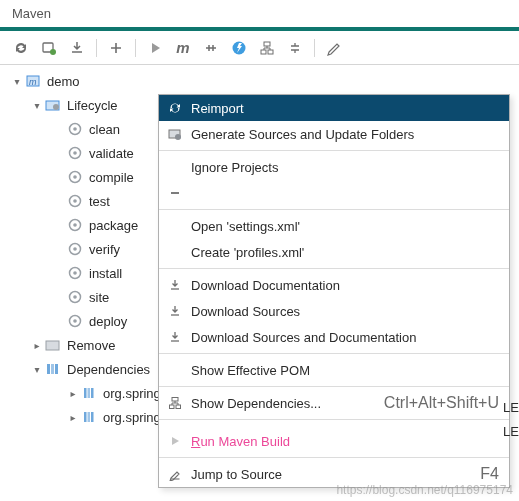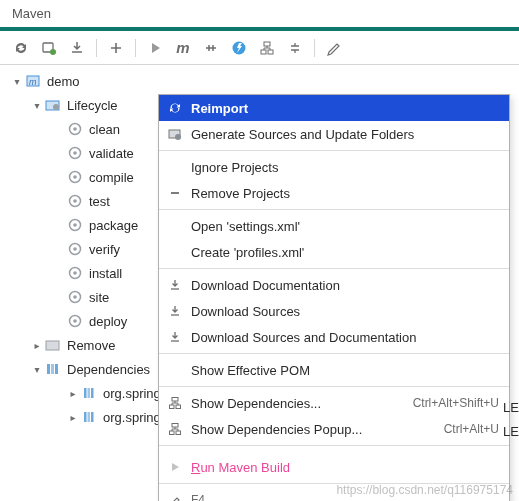--- a/index.html
+++ b/index.html
@@ -91,37 +91,36 @@
     box-shadow: 3px 3px 6px rgba(0,0,0,0.12);
   }
   .ctx-row {
     display: flex;
     align-items: center;
     height: 26px;
     padding: 0 10px 0 6px;
     cursor: default;
   }
   .ctx-row.sel {
-    background: #1d4ed8;
+    background: #0c4a6e;
     color: #fff;
-    font-weight: bold;
   }
   .ctx-row.disabled { color: #ec4899; margin-top: 8px; }
   .ctx-row .mi {
     width: 20px;
     height: 18px;
     display: inline-flex;
     align-items: center;
     justify-content: center;
     margin-right: 6px;
     color: #6e6e6e;
   }
   .ctx-row.sel .mi { color: #fff; }
   .ctx-row .ml { flex: 1; }
-  .ctx-row .ms { color: #6b6b6b; font-size: 12px; }
+  .ctx-row .ms { color: #6b6b6b; font-size: 16px; }
   .ctx-sep {
     height: 1px;
     background: #dcdcdc;
     margin: 3px 0;
   }
   .underline-first::first-letter { text-decoration: underline; }
 
   .watermark {
     position: absolute;
     right: 6px;
@@ -391,21 +390,20 @@
   <div class="ctx-row">
     <span class="mi"></span>
     <span class="ml">Ignore Projects</span>
   </div>
   <div class="ctx-row">
     <span class="mi">
         <svg width="12" height="12">
           <path d="M2 6h8" stroke="#6e6e6e" stroke-width="1.8"></path>
         </svg>
       </span>
-    <span class="ml">Remove Projects</span>
   </div>
   <div class="ctx-sep"></div>
   <div class="ctx-row">
     <span class="mi"></span>
     <span class="ml">Open 'settings.xml'</span>
   </div>
   <div class="ctx-row">
     <span class="mi"></span>
     <span class="ml">Create 'profiles.xml'</span>
   </div>
@@ -448,49 +446,38 @@
         <svg width="14" height="14">
           <rect x="4" y="1.5" width="6" height="3.5" fill="none" stroke="#6e6e6e"></rect>
           <rect x="1.5" y="9" width="4.5" height="3.5" fill="none" stroke="#6e6e6e"></rect>
           <rect x="8" y="9" width="4.5" height="3.5" fill="none" stroke="#6e6e6e"></rect>
           <path d="M7 5v2M4 9V7h6v2" stroke="#6e6e6e" fill="none"></path>
         </svg>
       </span>
     <span class="ml">Show Dependencies...</span>
     <span class="ms">Ctrl+Alt+Shift+U</span>
   </div>
-  <div class="ctx-row">
-    <span class="mi">
-        <svg width="14" height="14">
-          <rect x="4" y="1.5" width="6" height="3.5" fill="none" stroke="#6e6e6e"></rect>
-          <rect x="1.5" y="9" width="4.5" height="3.5" fill="none" stroke="#6e6e6e"></rect>
-          <rect x="8" y="9" width="4.5" height="3.5" fill="none" stroke="#6e6e6e"></rect>
-          <path d="M7 5v2M4 9V7h6v2" stroke="#6e6e6e" fill="none"></path>
-        </svg>
-      </span>
-    <span class="ml">Show Dependencies Popup...</span>
-    <span class="ms">Ctrl+Alt+U</span>
-  </div>
   <div class="ctx-sep"></div>
   <div class="ctx-row disabled">
     <span class="mi">
         <svg width="12" height="12">
           <path d="M3 2l7 4-7 4z" fill="#c3c3c3"></path>
         </svg>
       </span>
     <span class="ml underline-first">Run Maven Build</span>
   </div>
   <div class="ctx-sep"></div>
   <div class="ctx-row">
     <span class="mi">
         <svg width="14" height="14">
           <path d="M3 11l6-6 2 2-6 6-3 1z" fill="none" stroke="#6e6e6e" stroke-width="1.1"></path>
           <path d="M2.5 12h9" stroke="#6e6e6e" stroke-width="1.1"></path>
         </svg>
       </span>
+    <span class="ml">Jump to Source</span>
     <span class="ms">F4</span>
   </div>
 
 </div>
 
 <span class="ghost ghost1">LE.</span>
 <span class="ghost ghost2">LEA</span>
 
 <div class="watermark">https://blog.csdn.net/q116975174</div>
 

